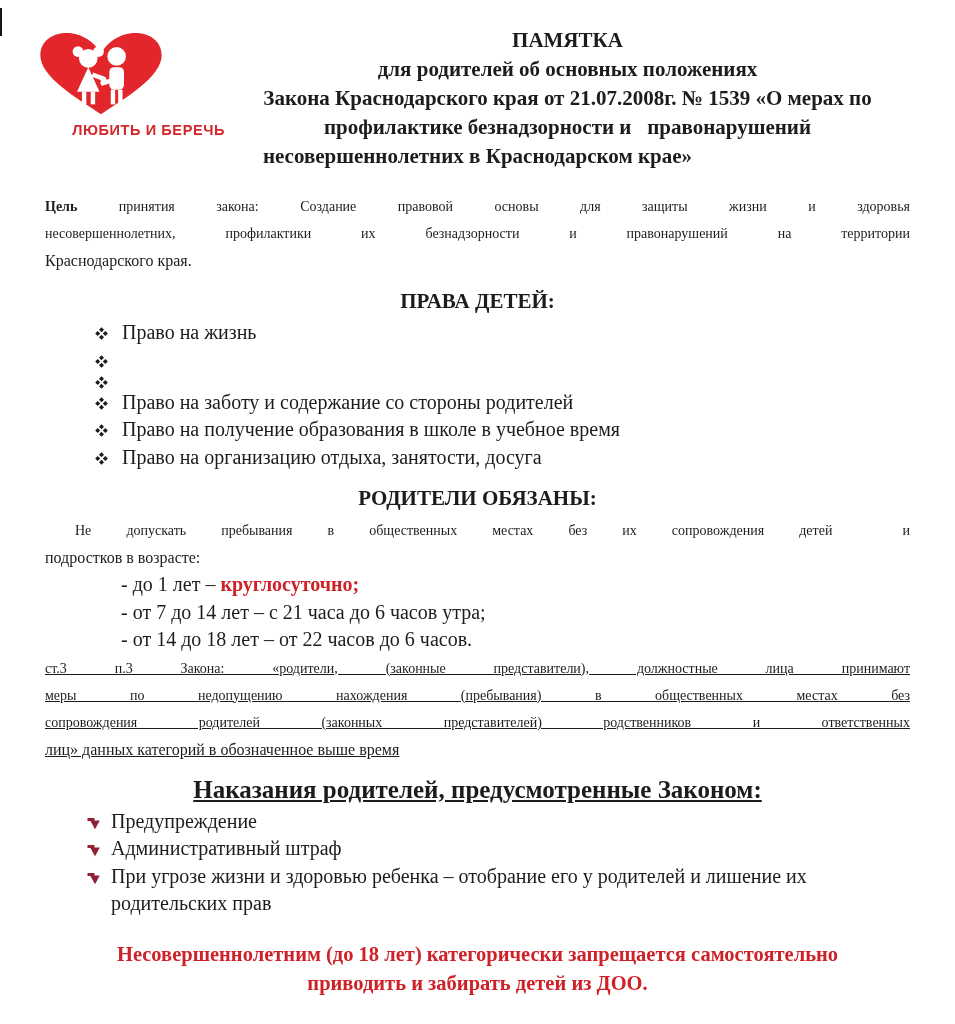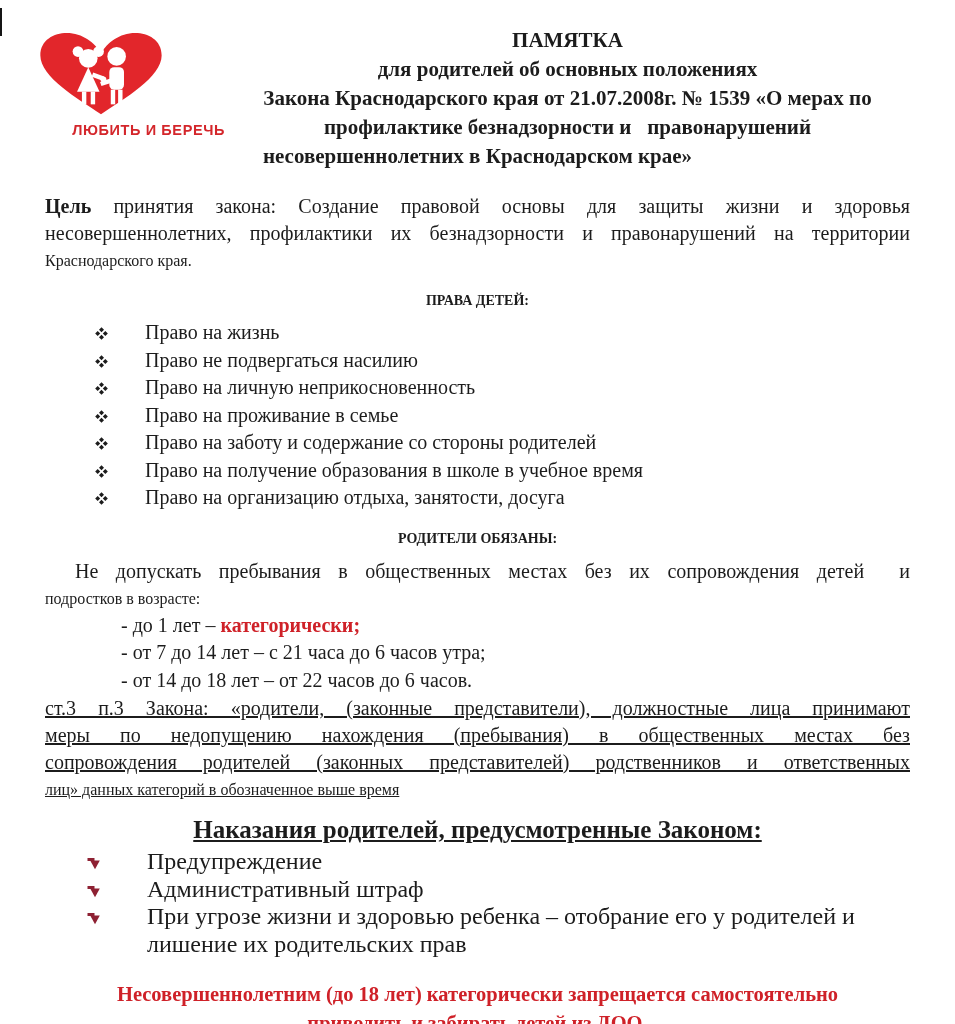--- a/index.html
+++ b/index.html
@@ -49,36 +49,36 @@
     margin-top: 14px;
   }
   .clear { clear: both; }
 
   
   .para { margin: 0; }
   .goal-para { margin-top: 22px; }
   .jline {
     text-align: justify;
     text-align-last: justify;
-    font-size: 20px;
+    font-size: 14px;
     line-height: 27px;
     white-space: normal;
   }
   .line {
     text-align: left;
     font-size: 16px;
     line-height: 27px;
   }
   .first-indent { text-indent: 30px; }
   .bold { font-weight: 700; }
   .red { color: #cf2128; }
 
   h2.section-heading {
     text-align: center;
-    font-size: 14px;
+    font-size: 21px;
     line-height: 28px;
     font-weight: 700;
     margin: 13px 0 4px 0;
   }
   h3.punish-heading {
     text-align: center;
     font-size: 25px;
     line-height: 28px;
     font-weight: 700;
     text-decoration: underline;
@@ -88,41 +88,39 @@
   ul.rights {
     list-style: none;
     margin: 3px 0 0 50px;
     padding: 0;
   }
   ul.rights li {
     display: flex;
     align-items: flex-start;
     font-size: 20px;
     line-height: 27.5px;
-    gap: 23px;
   }
   ul.rights .dia { flex: none; margin: 8px 14px 0 0; }
 
   .duties-para { margin-top: 5px; }
   .schedule { margin-left: 76px; }
   .sched-line { font-size: 20px; line-height: 27.5px; }
 
   .law-para { margin-top: 1px; text-decoration: underline; }
 
   ul.punishments {
     list-style: none;
     margin: 4px 0 0 42px;
     padding: 0;
   }
   ul.punishments li {
     display: flex;
     align-items: flex-start;
-    font-size: 24px;
+    font-size: 20px;
     line-height: 27.5px;
-    gap: 36px;
   }
   ul.punishments .arr { flex: none; margin: 7px 10px 0 0; }
   ul.punishments .pun-text { max-width: 755px; display: inline-block; }
 
   .warning {
     margin-top: 22px;
     text-align: center;
     color: #cf2128;
     font-weight: 700;
     font-size: 20.5px;
@@ -189,39 +187,28 @@
         </svg>
       <span>Право на жизнь</span>
     </li>
     <li>
       <svg class="dia" viewBox="0 0 13 13" width="13" height="13" fill="#1c1c1c">
           <polygon points="6.5,0.2 9,2.7 6.5,5.2 4,2.7"></polygon>
           <polygon points="2.7,4 5.2,6.5 2.7,9 0.2,6.5"></polygon>
           <polygon points="10.3,4 12.8,6.5 10.3,9 7.8,6.5"></polygon>
           <polygon points="6.5,7.8 9,10.3 6.5,12.8 4,10.3"></polygon>
         </svg>
-      <span>Право не подвергаться насилию</span>
-    </li>
-    <li>
-      <svg class="dia" viewBox="0 0 13 13" width="13" height="13" fill="#1c1c1c">
-          <polygon points="6.5,0.2 9,2.7 6.5,5.2 4,2.7"></polygon>
-          <polygon points="2.7,4 5.2,6.5 2.7,9 0.2,6.5"></polygon>
-          <polygon points="10.3,4 12.8,6.5 10.3,9 7.8,6.5"></polygon>
-          <polygon points="6.5,7.8 9,10.3 6.5,12.8 4,10.3"></polygon>
-        </svg>
-      <span>Право на личную неприкосновенность</span>
-    </li>
-    <li>
-      <svg class="dia" viewBox="0 0 13 13" width="13" height="13" fill="#1c1c1c">
-          <polygon points="6.5,0.2 9,2.7 6.5,5.2 4,2.7"></polygon>
-          <polygon points="2.7,4 5.2,6.5 2.7,9 0.2,6.5"></polygon>
-          <polygon points="10.3,4 12.8,6.5 10.3,9 7.8,6.5"></polygon>
-          <polygon points="6.5,7.8 9,10.3 6.5,12.8 4,10.3"></polygon>
-        </svg>
-      <span>Право на проживание в семье</span>
+    </li>
+    <li>
+      <svg class="dia" viewBox="0 0 13 13" width="13" height="13" fill="#1c1c1c">
+          <polygon points="6.5,0.2 9,2.7 6.5,5.2 4,2.7"></polygon>
+          <polygon points="2.7,4 5.2,6.5 2.7,9 0.2,6.5"></polygon>
+          <polygon points="10.3,4 12.8,6.5 10.3,9 7.8,6.5"></polygon>
+          <polygon points="6.5,7.8 9,10.3 6.5,12.8 4,10.3"></polygon>
+        </svg>
     </li>
     <li>
       <svg class="dia" viewBox="0 0 13 13" width="13" height="13" fill="#1c1c1c">
           <polygon points="6.5,0.2 9,2.7 6.5,5.2 4,2.7"></polygon>
           <polygon points="2.7,4 5.2,6.5 2.7,9 0.2,6.5"></polygon>
           <polygon points="10.3,4 12.8,6.5 10.3,9 7.8,6.5"></polygon>
           <polygon points="6.5,7.8 9,10.3 6.5,12.8 4,10.3"></polygon>
         </svg>
       <span>Право на заботу и содержание со стороны родителей</span>
     </li>
@@ -248,21 +235,21 @@
   <h2 class="section-heading">РОДИТЕЛИ ОБЯЗАНЫ:</h2>
 
   <div class="para duties-para">
     <div class="jline first-indent">Не допускать пребывания в общественных местах без их сопровождения детей&nbsp; и</div>
     <div class="line">подростков в возрасте:</div>
   </div>
 
   <div class="schedule">
     <div class="sched-line">
       <span>- до 1 лет –</span>
-      <span class="red bold">категорически;</span>
+      <span class="red bold">круглосуточно;</span>
     </div>
     <div class="sched-line">- от 7 до 14 лет – с 21 часа до 6 часов утра;</div>
     <div class="sched-line">- от 14 до 18 лет – от 22 часов до 6 часов.</div>
   </div>
 
   <div class="para law-para">
     <div class="jline">ст.3 п.3 Закона: «родители, (законные представители), должностные лица принимают</div>
     <div class="jline">меры по недопущению нахождения (пребывания) в общественных местах без</div>
     <div class="jline">сопровождения родителей (законных представителей) родственников и ответственных</div>
     <div class="line">лиц» данных категорий в обозначенное выше время</div>

